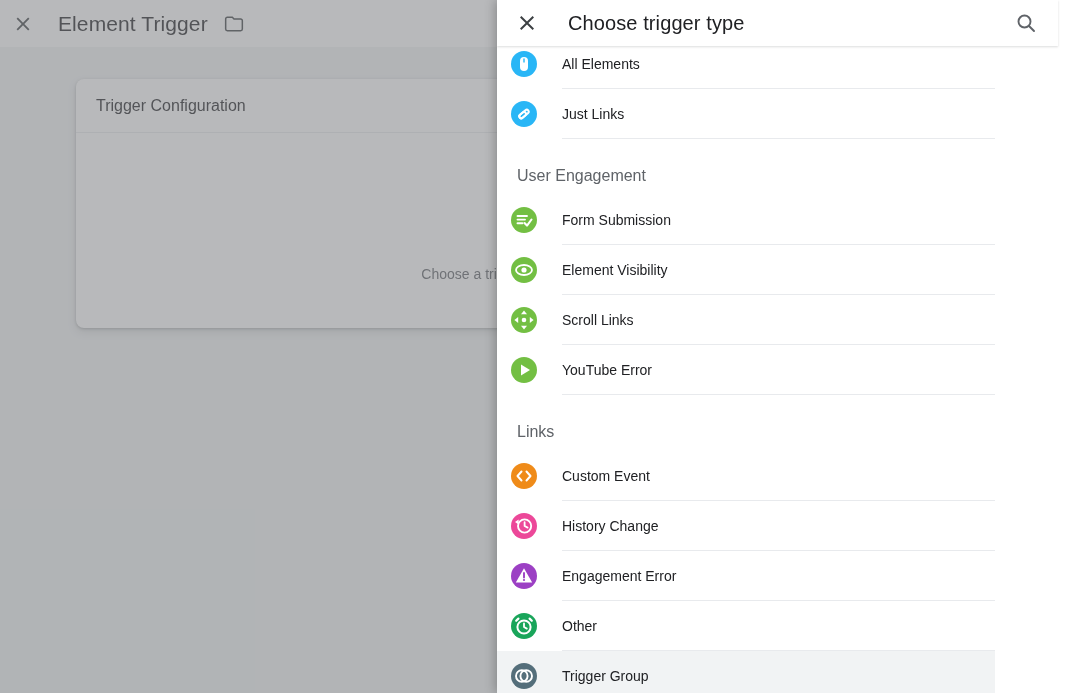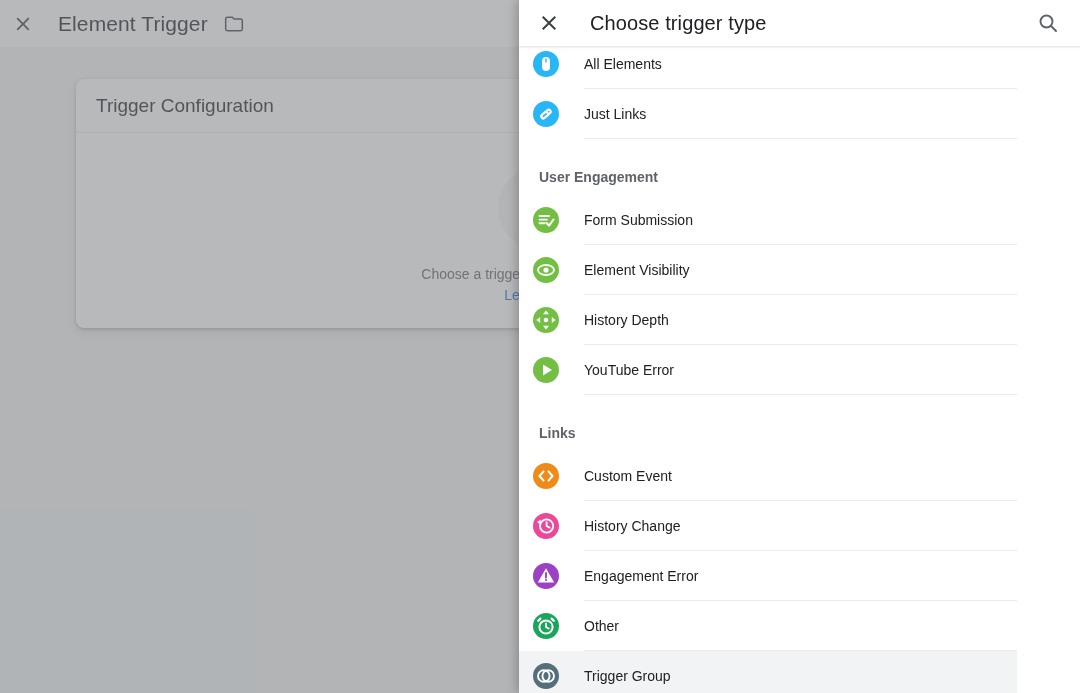--- a/index.html
+++ b/index.html
@@ -67,21 +67,21 @@
   }
   #bg-card-head {
     height: 54px;
     display: flex;
     align-items: center;
     border-bottom: 1px solid #e8eaed;
     padding-left: 20px;
     box-sizing: border-box;
   }
   #bg-card-head-title {
-    font-size: 19px;
+    font-size: 16px;
     color: #202124;
     text-align: right;
   }
   #bg-card-body {
     height: 195px;
     display: flex;
     flex-direction: column;
     align-items: center;
     justify-content: center;
     box-sizing: border-box;
@@ -116,20 +116,21 @@
   }
 
   
   #panel {
     position: absolute;
     right: 0; top: 0;
     width: 561px; height: 693px;
     background: #ffffff;
     box-shadow: -2px 0 10px rgba(0,0,0,0.25);
     overflow: hidden;
+    padding-left: 22px;
   }
   #panel-header {
     position: absolute;
     left: 0; top: 0;
     width: 561px; height: 46px;
     background: #ffffff;
     display: flex;
     align-items: center;
     z-index: 5;
     box-shadow: 0 1px 2px rgba(60,64,67,0.18);
@@ -197,23 +198,22 @@
     background: #e8eaed;
   }
 
   .section-head {
     height: 56px;
     display: flex;
     align-items: flex-end;
     padding-bottom: 10px;
     padding-left: 20px;
     box-sizing: border-box;
-    font-size: 14px;
+    font-size: 16px;
     color: #5f6368;
-    font-weight: bold;
   }
 </style>
 </head>
 <body>
 
 <div id="bg-app">
 
   <div id="bg-topbar">
     <span id="bg-close">
       <svg width="22" height="22" viewBox="0 0 24 24">
@@ -310,21 +310,21 @@
         </div>
         <div class="row">
           <span class="row-icon"><svg width="26" height="26" viewBox="0 0 26 26">
               <circle cx="13" cy="13" r="13" fill="#73bf43"></circle>
               <circle cx="13" cy="13" r="2.3" fill="#ffffff"></circle>
               <polygon points="13,3.4 16,7.2 10,7.2" fill="#ffffff"></polygon>
               <polygon points="13,22.6 16,18.8 10,18.8" fill="#ffffff"></polygon>
               <polygon points="3.4,13 7.2,10 7.2,16" fill="#ffffff"></polygon>
               <polygon points="22.6,13 18.8,10 18.8,16" fill="#ffffff"></polygon>
             </svg></span>
-          <span class="row-label">History Depth</span>
+          <span class="row-label">Scroll Links</span>
           <span class="row-divider"></span>
         </div>
         <div class="row">
           <span class="row-icon"><svg width="26" height="26" viewBox="0 0 26 26">
               <circle cx="13" cy="13" r="13" fill="#73bf43"></circle>
               <polygon points="10,7.5 19,13 10,18.5" fill="#ffffff"></polygon>
             </svg></span>
           <span class="row-label">YouTube Error</span>
           <span class="row-divider"></span>
         </div>

